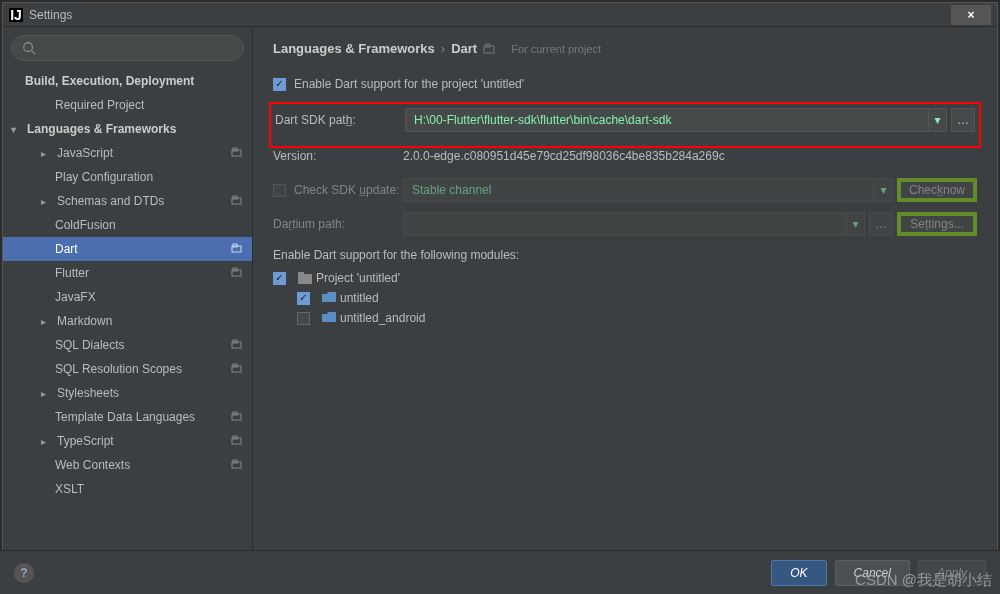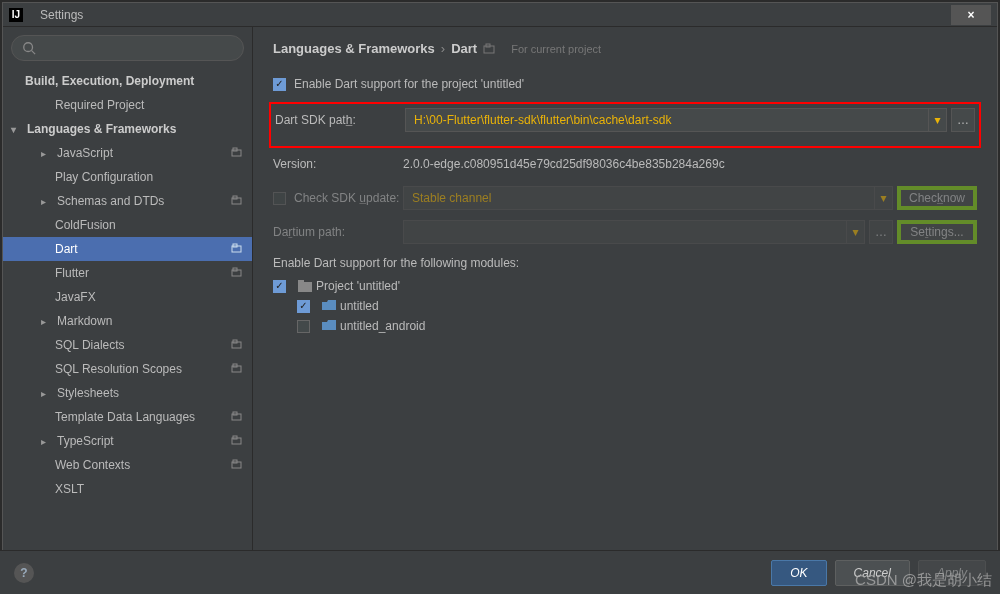--- a/index.html
+++ b/index.html
@@ -1,19 +1,19 @@
 <!DOCTYPE html>
 <html><head>
   <meta charset="utf-8">
   <style>
     * { margin: 0; padding: 0; box-sizing: border-box; font-family: "Segoe UI", Arial, sans-serif; }
     body { background: #2b2b2b; width: 1000px; height: 594px; overflow: hidden; color: #bbb; font-size: 12px; position: relative; }
     .window { background: #3c3f41; border: 1px solid #555; margin: 2px; height: 590px; display: flex; flex-direction: column; }
     .titlebar { height: 24px; background: #3c3f41; border-bottom: 1px solid #2b2b2b; display: flex; align-items: center; padding: 0 6px; }
-    .titlebar-icon { width: 14px; height: 14px; background: #000; margin-right: 17px; display:flex;align-items:center;justify-content:center;color:#fff;font-size:10px;font-weight:bold; }
+    .titlebar-icon { width: 14px; height: 14px; background: #000; margin-right: 6px; display:flex;align-items:center;justify-content:center;color:#fff;font-size:14px;font-weight:bold; }
     .titlebar-title { flex: 1; color: #bbb; font-size: 12px; }
     .titlebar-close { width: 40px; height: 20px; background: #555; color: #fff; display: flex; align-items: center; justify-content: center; font-weight: bold; cursor: pointer; }
     .body { display: flex; flex: 1; min-height: 0; }
     .sidebar { width: 250px; background: #3c3f41; border-right: 1px solid #2b2b2b; display: flex; flex-direction: column; }
     .search-wrap { padding: 8px; }
     .search { height: 26px; background: #45494a; border: 1px solid #555; border-radius: 13px; display: flex; align-items: center; padding: 0 10px; }
     .search svg { width: 14px; height: 14px; }
     .tree { flex: 1; overflow-y: auto; padding-bottom: 10px; }
     .tree-item { height: 24px; display: flex; align-items: center; padding-left: 30px; color: #bbb; cursor: pointer; }
     .tree-item.bold { font-weight: bold; color: #ccc; }
@@ -26,21 +26,21 @@
     .main { flex: 1; padding: 14px 20px; position: relative; overflow: auto; }
     .breadcrumb { display: flex; align-items: center; gap: 6px; color: #ccc; font-size: 13px; margin-bottom: 16px; }
     .breadcrumb .sep { color: #888; }
     .breadcrumb .proj { color: #777; font-size: 11px; display:flex;align-items:center;gap:16px; }
     .row { display: flex; align-items: center; margin-bottom: 10px; min-height: 24px; }
     .chk { width: 13px; height: 13px; border: 1px solid #666; margin-right: 8px; display: inline-flex; align-items:center; justify-content:center; background:#43494a; }
     .chk.checked { background: #6e9bd6; border-color:#6e9bd6; }
     .chk.checked::after { content:"✓"; color:#222; font-size:10px; line-height:1; }
     .label-col { width: 130px; color: #bbb; }
     .input-col { flex: 1; display: flex; align-items: center; gap: 4px; }
-    .combo { flex: 1; height: 24px; background: #45494a; border: 1px solid #555; display: flex; align-items: center; justify-content: space-between; padding: 0 8px; color: #eab308; position: relative; }
+    .combo { flex: 1; height: 24px; background: #45494a; border: 1px solid #555; display: flex; align-items: center; justify-content: space-between; padding: 0 8px; color: #86efac; position: relative; }
     .combo .drop { width: 18px; display:flex; justify-content:center; border-left:1px solid #555; height:100%; align-items:center; margin-right:-8px; padding:0 4px;}
     .btn-sm { width: 24px; height: 24px; background: #45494a; border: 1px solid #555; display:flex; align-items:center; justify-content:center; cursor:pointer; color:#bbb; }
     .btn-txt { height: 24px; padding: 0 10px; background: #45494a; border: 4px solid #84cc16; display:flex; align-items:center; cursor:pointer; color:#bbb; }
     .disabled { opacity: 0.55; }
     .highlight-box { border: 2px solid red; padding: 4px; margin: -4px; }
     .static { color: #bbb; }
     .modules { margin-top: 12px; }
     .mod-tree { border: 0; padding-left: 0px; margin-top: 6px; }
     .mod-item { display:flex; align-items:center; height:20px; }
     .mod-item.l0 { padding-left: 0px; }
@@ -196,21 +196,21 @@
           <div class="input-col">
             <div class="combo">
               <span>H:\00-Flutter\flutter-sdk\flutter\bin\cache\dart-sdk</span>
               <span class="drop">▾</span>
             </div>
             <div class="btn-sm">…</div>
           </div>
         </div>
       </div>
 
-      <div class="row" style="margin-top:8px">
+      <div class="row" style="">
         <div class="label-col">Version:</div>
         <div class="input-col static">2.0.0-edge.c080951d45e79cd25df98036c4be835b284a269c</div>
       </div>
 
       <div class="row disabled">
         <div class="label-col" style="display:flex;align-items:center">
           <span class="chk"></span>
           <span>Check SDK <u>u</u>pdate:</span>
         </div>
         <div class="input-col">

